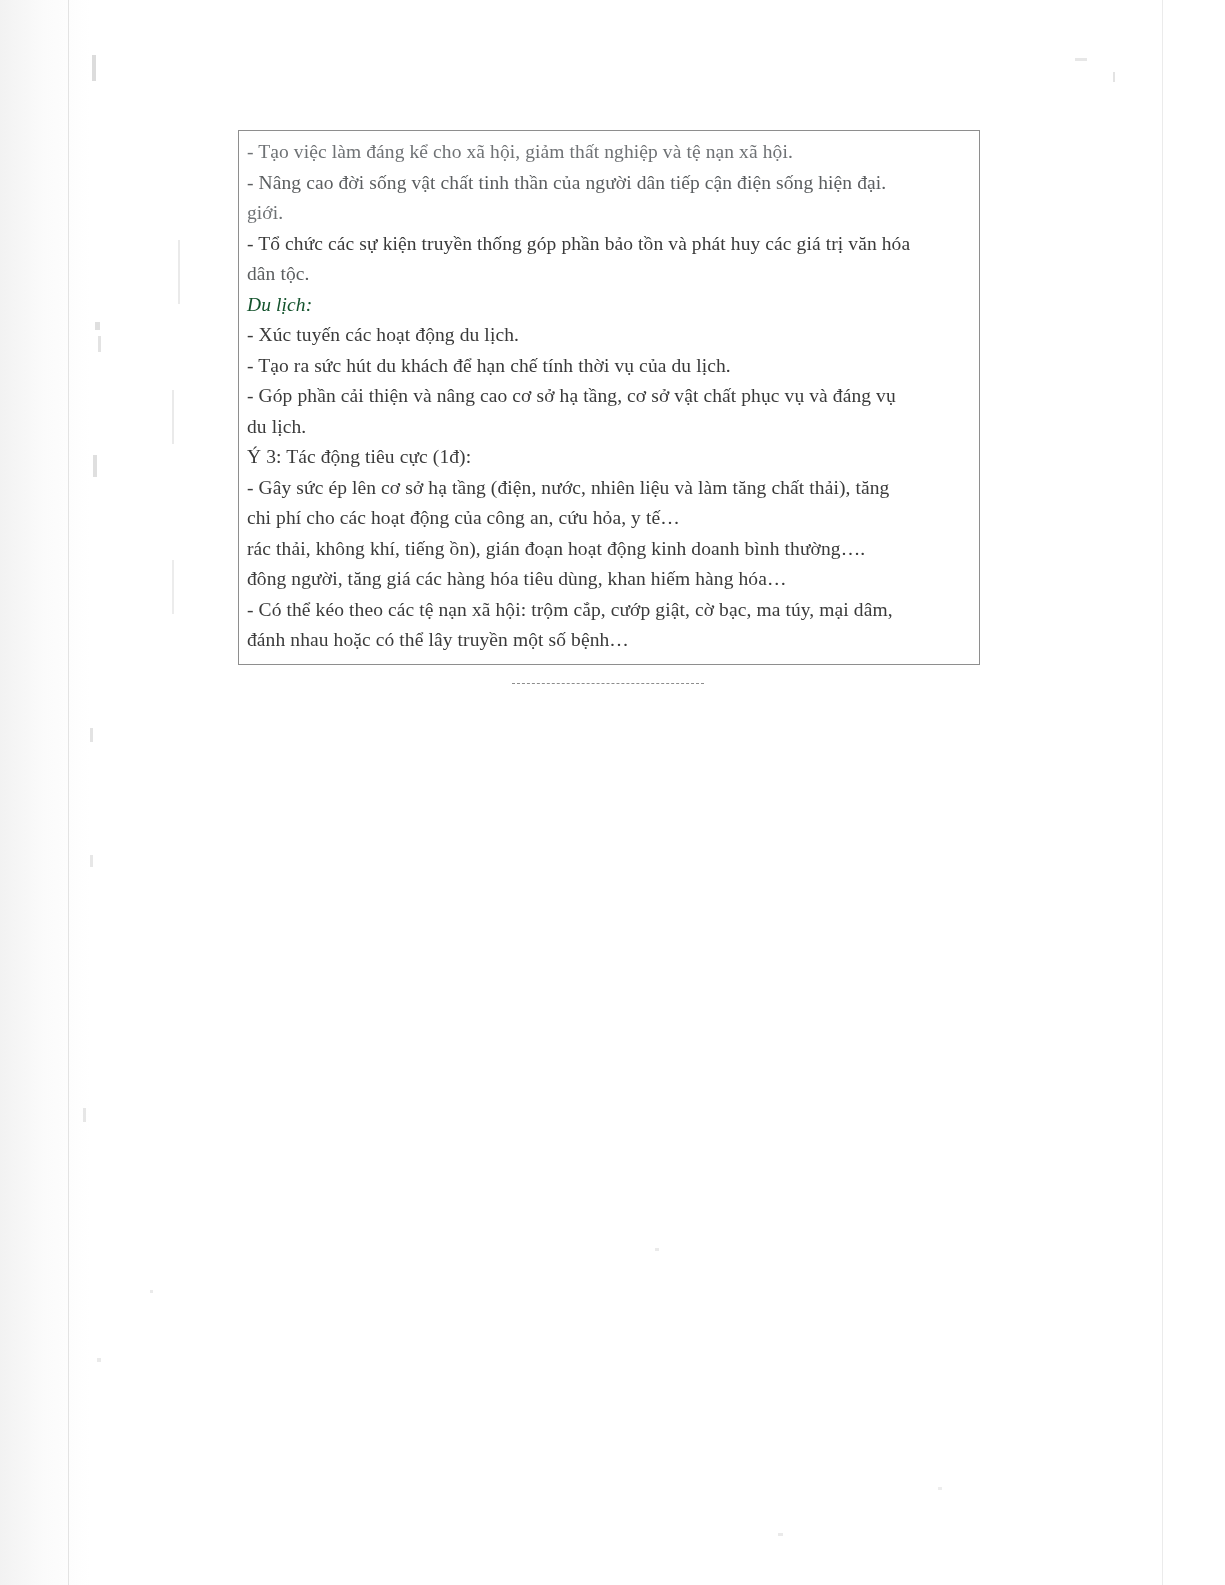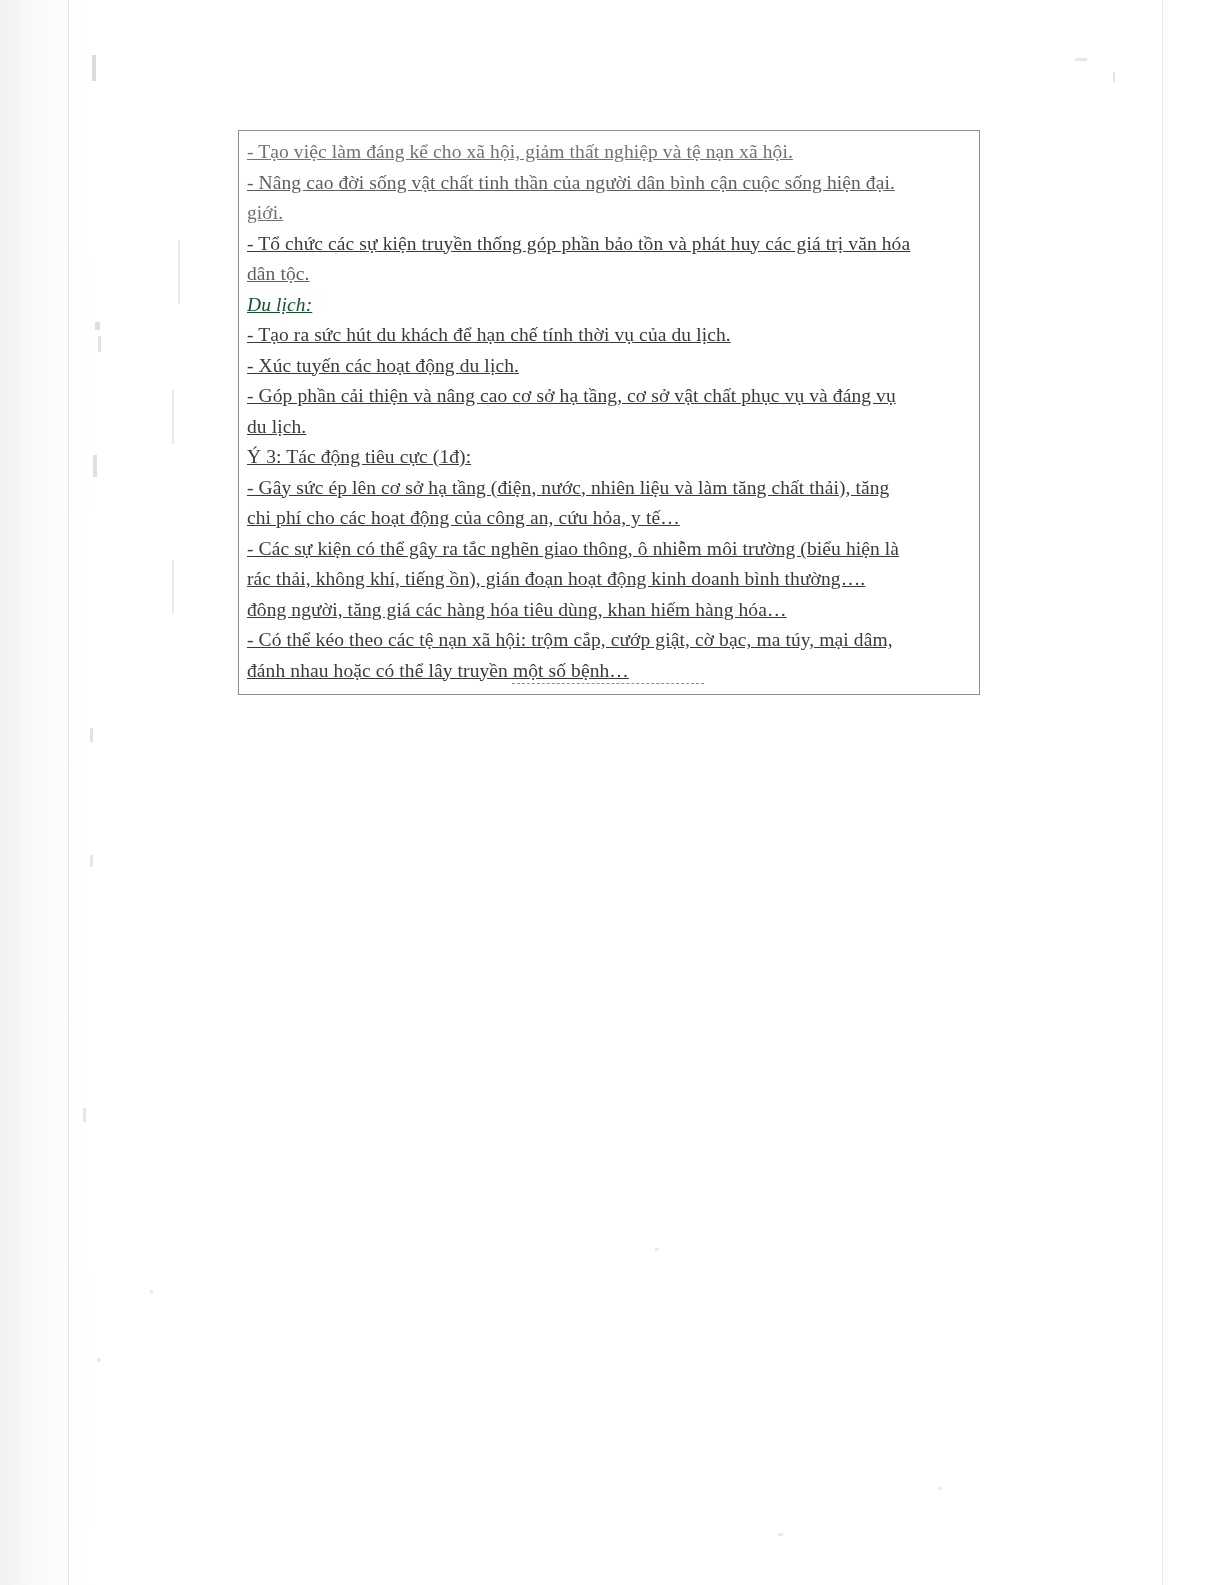--- a/index.html
+++ b/index.html
@@ -63,21 +63,20 @@
     padding: 6px 10px 8px 8px;
     background: transparent;
   }
 
   .line {
     font-size: 19.5px;
     line-height: 30.5px;
     letter-spacing: .1px;
     white-space: pre-wrap;
     color: #3a3a3a;
-    text-decoration: underline;
   }
   .line.faded {
     color: #6f7275;
   }
   .line.faded2 {
     color: #5b5e60;
   }
   .line.italic {
     font-style: italic;
     color: #14532d;
@@ -113,32 +112,31 @@
 <div class="speck" style="left:90px;top:855px;width:3px;height:12px;opacity:.35;"></div>
 <div class="speck" style="left:83px;top:1108px;width:3px;height:14px;opacity:.35;"></div>
 <div class="speck" style="left:97px;top:1358px;width:4px;height:4px;opacity:.3;"></div>
 <div class="speck" style="left:150px;top:1290px;width:3px;height:3px;opacity:.3;"></div>
 <div class="speck" style="left:655px;top:1248px;width:4px;height:3px;opacity:.3;"></div>
 <div class="speck" style="left:778px;top:1533px;width:5px;height:3px;opacity:.3;"></div>
 <div class="speck" style="left:938px;top:1487px;width:4px;height:3px;opacity:.25;"></div>
 
 <div class="answer-box">
   <div class="line faded">- Tạo việc làm đáng kể cho xã hội, giảm thất nghiệp và tệ nạn xã hội.</div>
-  <div class="line faded2">- Nâng cao đời sống vật chất tinh thần của người dân bình cận cuộc sống hiện đại.</div>
+  <div class="line faded2">- Nâng cao đời sống vật chất tinh thần của người dân tiếp cận điện sống hiện đại.</div>
   <div class="line faded">giới.</div>
   <div class="line">- Tổ chức các sự kiện truyền thống góp phần bảo tồn và phát huy các giá trị văn hóa</div>
   <div class="line faded2">dân tộc.</div>
   <div class="line italic">Du lịch:</div>
+  <div class="line">- Xúc tuyến các hoạt động du lịch.</div>
   <div class="line">- Tạo ra sức hút du khách để hạn chế tính thời vụ của du lịch.</div>
-  <div class="line">- Xúc tuyến các hoạt động du lịch.</div>
   <div class="line">- Góp phần cải thiện và nâng cao cơ sở hạ tầng, cơ sở vật chất phục vụ và đáng vụ</div>
   <div class="line">du lịch.</div>
   <div class="line">Ý 3: Tác động tiêu cực (1đ):</div>
   <div class="line">- Gây sức ép lên cơ sở hạ tầng (điện, nước, nhiên liệu và làm tăng chất thải), tăng</div>
   <div class="line">chi phí cho các hoạt động của công an, cứu hỏa, y tế…</div>
-  <div class="line">- Các sự kiện có thể gây ra tắc nghẽn giao thông, ô nhiễm môi trường (biểu hiện là</div>
   <div class="line">rác thải, không khí, tiếng ồn), gián đoạn hoạt động kinh doanh bình thường….</div>
   <div class="line">đông người, tăng giá các hàng hóa tiêu dùng, khan hiếm hàng hóa…</div>
   <div class="line">- Có thể kéo theo các tệ nạn xã hội: trộm cắp, cướp giật, cờ bạc, ma túy, mại dâm,</div>
   <div class="line">đánh nhau hoặc có thể lây truyền một số bệnh…</div>
 </div>
 
 <div class="dash-rule"></div>
 
 </body></html>

